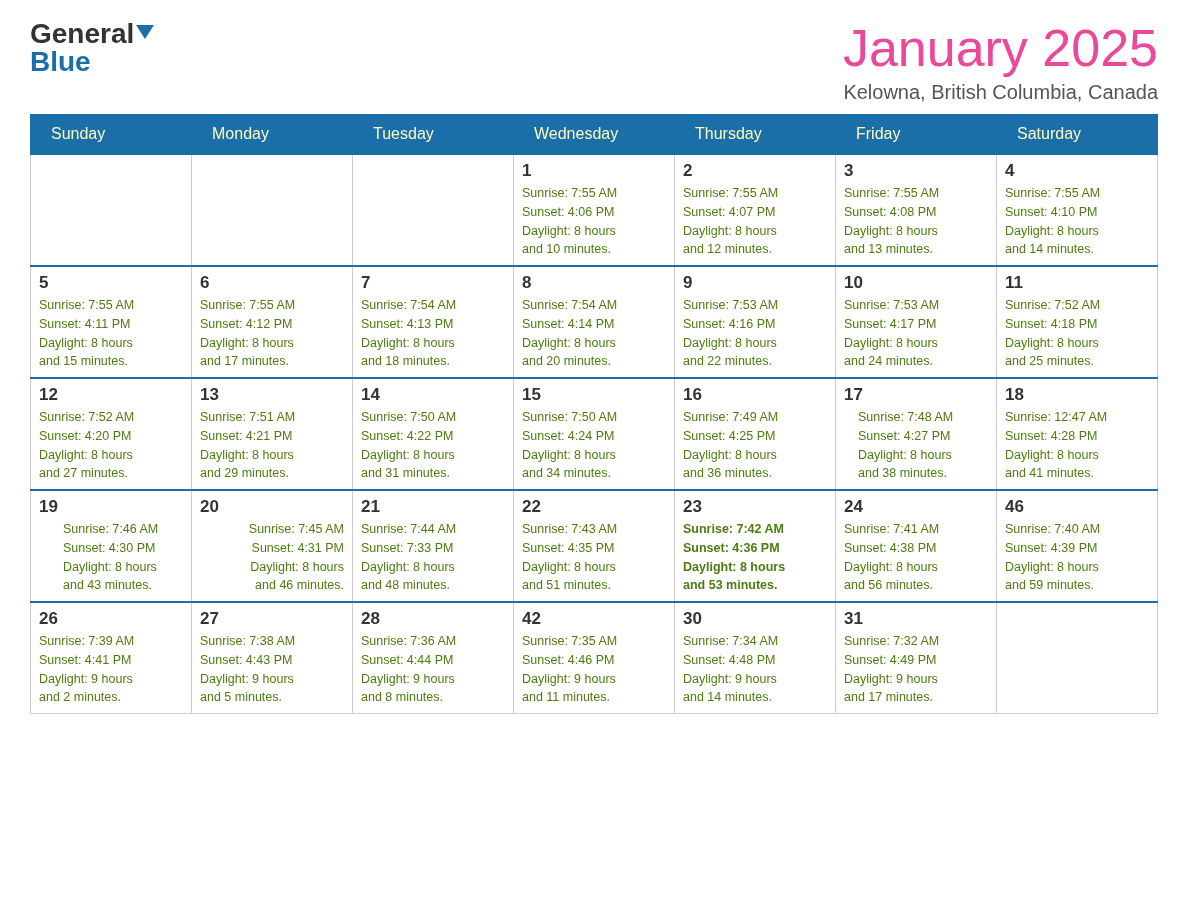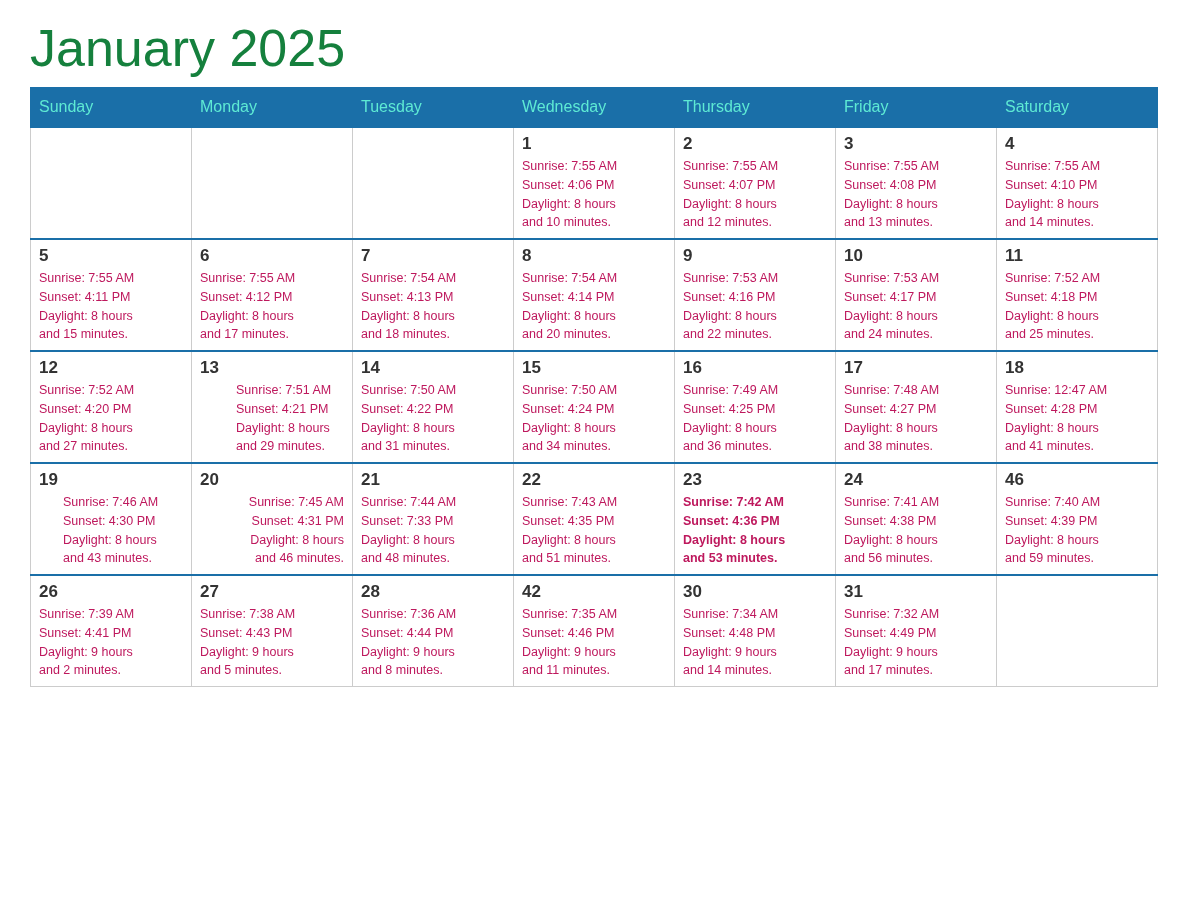--- a/index.html
+++ b/index.html
@@ -41,37 +41,37 @@
       vertical-align: middle;
       position: relative;
       top: -4px;
     }
     .title-section {
       text-align: right;
     }
     .month-title {
       font-size: 52px;
       font-weight: normal;
-      color: #15803d;
+      color: #ec4899;
       line-height: 1.1;
     }
     .location {
       font-size: 20px;
       color: #555;
       margin-top: 4px;
     }
     .calendar {
       width: 100%;
       border-collapse: collapse;
       margin-top: 10px;
     }
     .calendar th {
       background-color: #1a6fa8;
-      color: #5eead4;
-      padding: 10px 8px;
+      color: #fef9c3;
+      padding: 10px 20px;
       font-size: 16px;
       font-weight: normal;
       text-align: left;
       border: 1px solid #1a6fa8;
     }
     .calendar td {
       border: 1px solid #ccc;
       vertical-align: top;
       padding: 6px 8px;
       width: 14.28%;
@@ -81,39 +81,45 @@
     }
     .day-num {
       font-size: 17px;
       font-weight: bold;
       color: #333;
       display: block;
       margin-bottom: 3px;
     }
     .day-info {
       font-size: 12.5px;
-      color: #be185d;
+      color: #4d7c0f;
       line-height: 1.5;
     }
     .empty-cell {
       background: #fff;
     }
     .calendar tr td {
       border-top: 2px solid #1a6fa8;
     }
     .calendar tbody tr:first-child td {
       border-top: 2px solid #1a6fa8;
     }
   </style>
 </head>
 <body>
 
 <div class="header">
+  <div class="logo">
+    <div class="logo-text">
+      General<span class="logo-triangle"></span><br><span style="color:#1a6fa8;">Blue</span>
+    </div>
+  </div>
   <div class="title-section">
     <div class="month-title">January 2025</div>
+    <div class="location">Kelowna, British Columbia, Canada</div>
   </div>
 </div>
 
 <table class="calendar">
   <thead>
     <tr>
     <th>Sunday</th>
         <th>Monday</th>
         <th>Tuesday</th>
         <th>Wednesday</th>
@@ -210,21 +216,21 @@
       <tr>
         <td>
           <span class="day-num">12</span>
           <div class="day-info" style="white-space: pre-line;">Sunrise: 7:52 AM
 Sunset: 4:20 PM
 Daylight: 8 hours
 and 27 minutes.</div>
         </td>
         <td>
           <span class="day-num">13</span>
-          <div class="day-info" style="white-space: pre-line; margin-left: 36px;">Sunrise: 7:51 AM
+          <div class="day-info" style="white-space: pre-line;">Sunrise: 7:51 AM
 Sunset: 4:21 PM
 Daylight: 8 hours
 and 29 minutes.</div>
         </td>
         <td>
           <span class="day-num">14</span>
           <div class="day-info" style="white-space: pre-line;">Sunrise: 7:50 AM
 Sunset: 4:22 PM
 Daylight: 8 hours
 and 31 minutes.</div>
@@ -238,21 +244,21 @@
         </td>
         <td>
           <span class="day-num">16</span>
           <div class="day-info" style="white-space: pre-line;">Sunrise: 7:49 AM
 Sunset: 4:25 PM
 Daylight: 8 hours
 and 36 minutes.</div>
         </td>
         <td>
           <span class="day-num">17</span>
-          <div class="day-info" style="white-space: pre-line;">Sunrise: 7:48 AM
+          <div class="day-info" style="white-space: pre-line; margin-left: 14px;">Sunrise: 7:48 AM
 Sunset: 4:27 PM
 Daylight: 8 hours
 and 38 minutes.</div>
         </td>
         <td>
           <span class="day-num">18</span>
           <div class="day-info" style="white-space: pre-line;">Sunrise: 12:47 AM
 Sunset: 4:28 PM
 Daylight: 8 hours
 and 41 minutes.</div>

